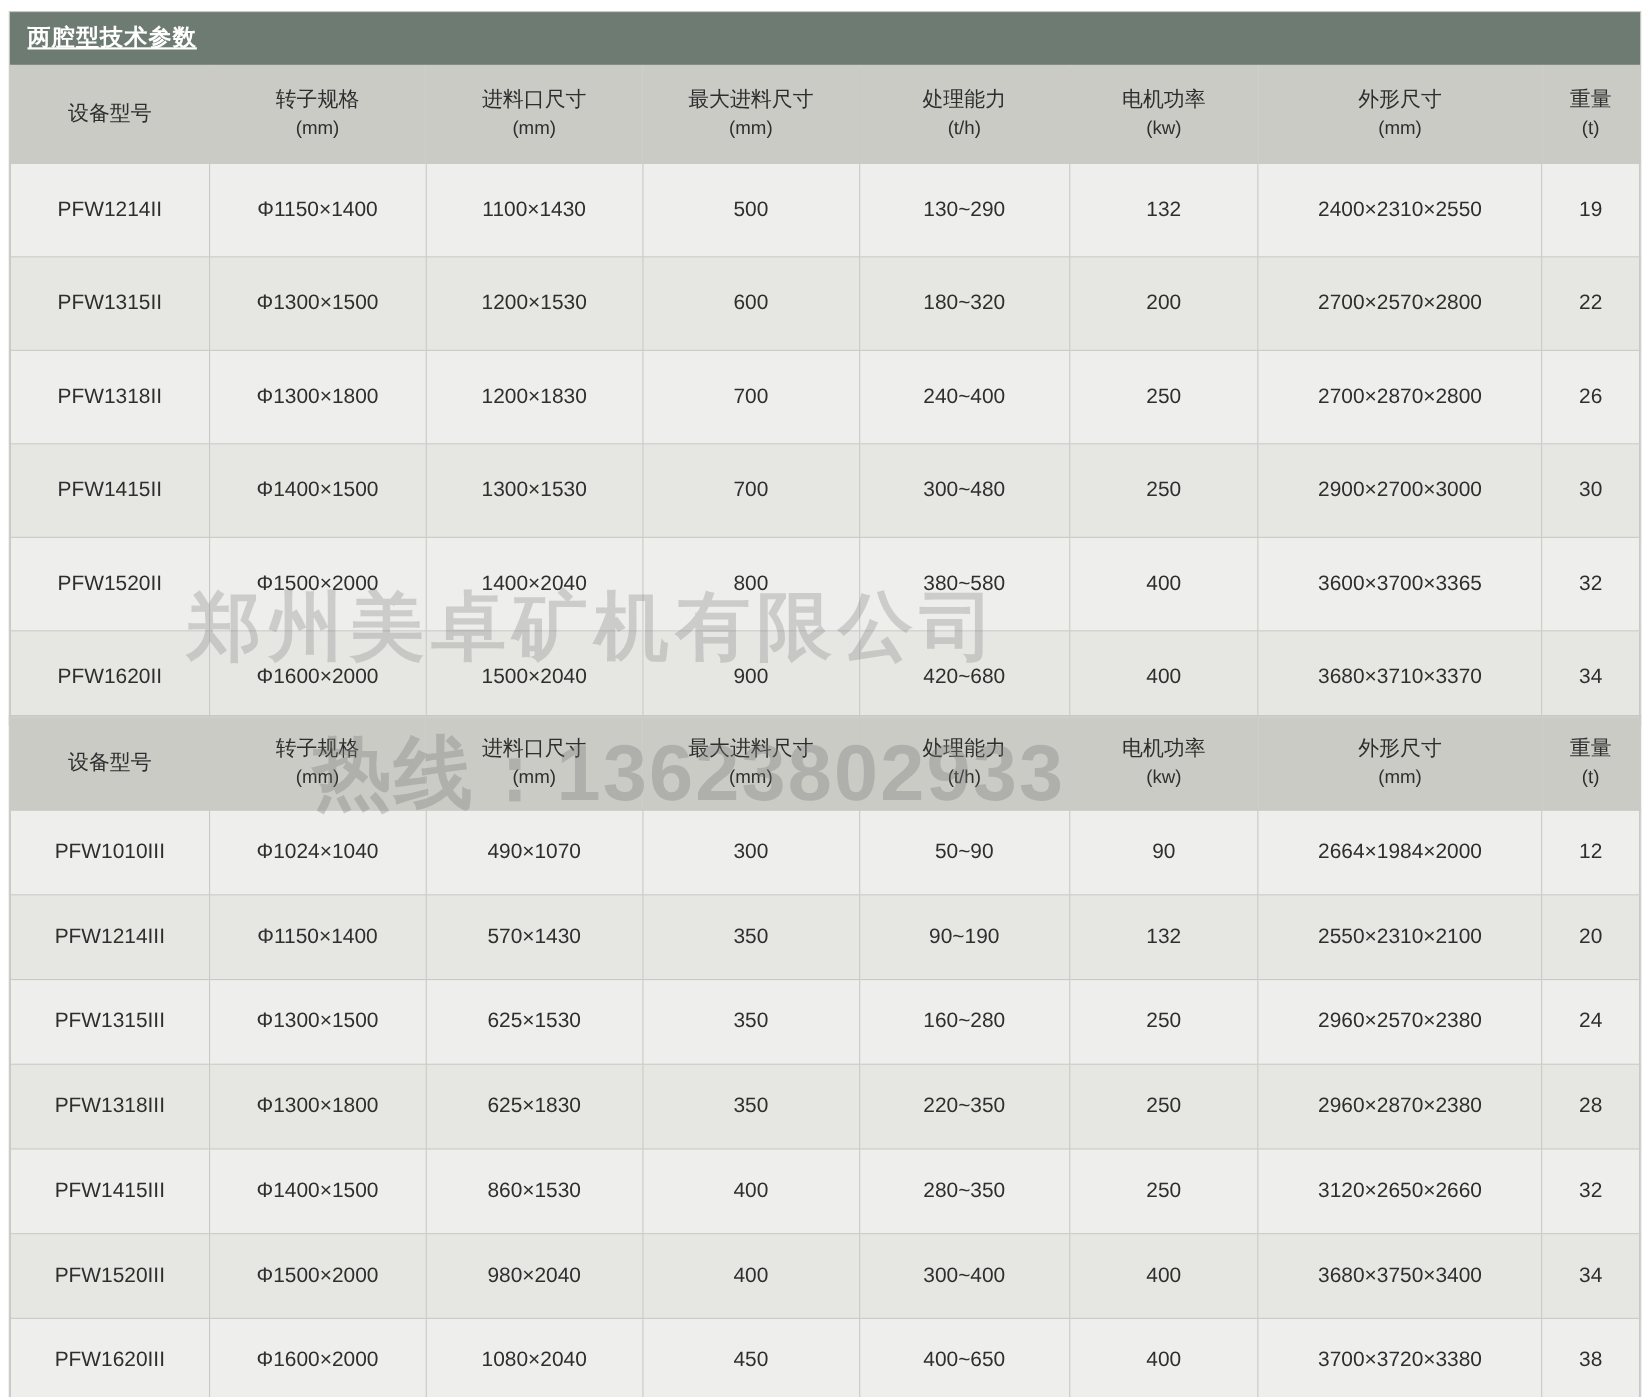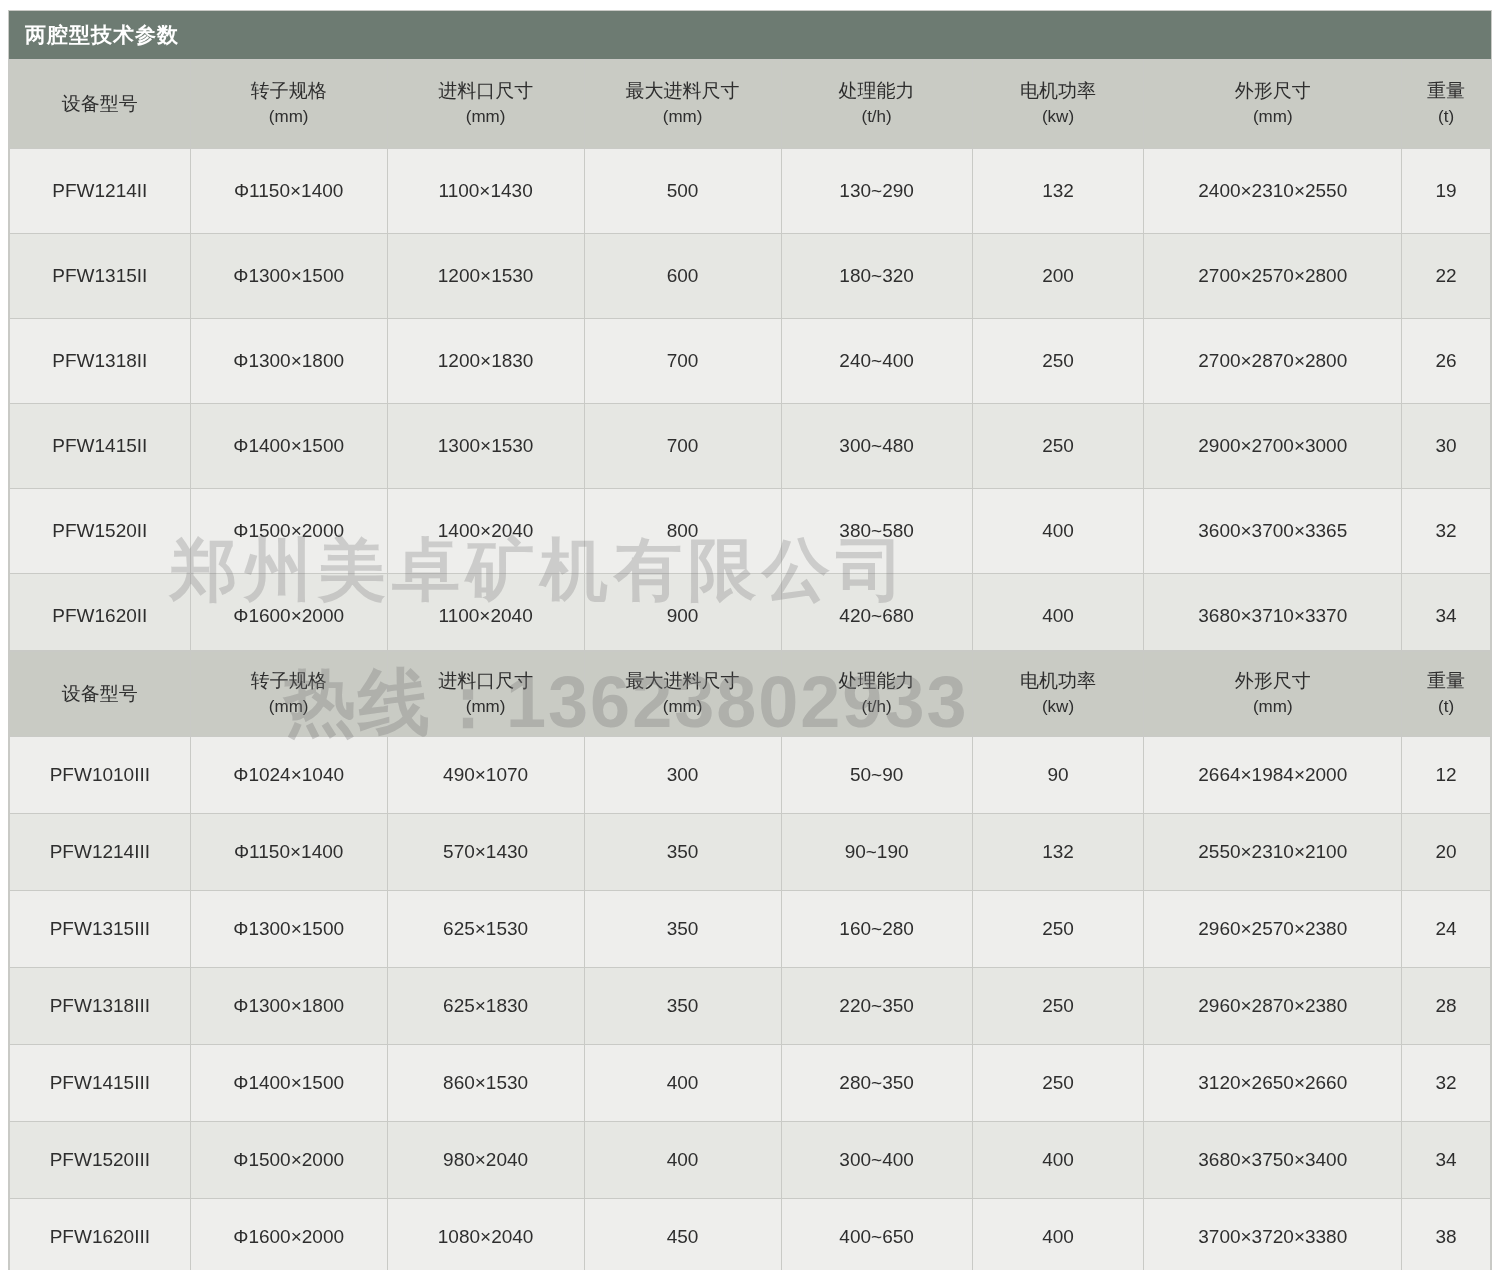--- a/index.html
+++ b/index.html
@@ -35,20 +35,21 @@
   .block-title {
     background: #6d7b72;
     color: #ffffff;
     font-size: 21px;
     font-weight: bold;
     letter-spacing: 1px;
     padding: 12px 4px 12px 16px;
     box-sizing: border-box;
     height: 48px;
     line-height: 24px;
+    text-decoration: underline;
   }
   table {
     border-collapse: collapse;
     width: 100%;
     table-layout: fixed;
   }
   th, td {
     border: 1px solid #c9cac6;
     text-align: center;
     vertical-align: middle;
@@ -211,21 +212,21 @@
             <td>1400×2040</td>
             <td>800</td>
             <td>380~580</td>
             <td>400</td>
             <td>3600×3700×3365</td>
             <td>32</td>
           </tr>
           <tr>
             <td>PFW1620II</td>
             <td>Φ1600×2000</td>
-            <td>1100×2040</td>
+            <td>1500×2040</td>
             <td>900</td>
             <td>420~680</td>
             <td>400</td>
             <td>3680×3710×3370</td>
             <td>34</td>
           </tr>
         </tbody>
     </table>
   </div>
 

